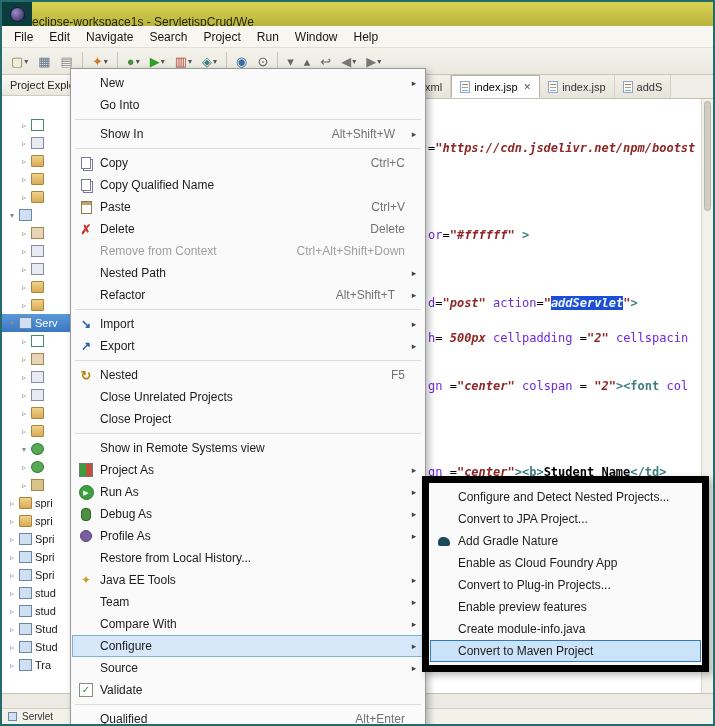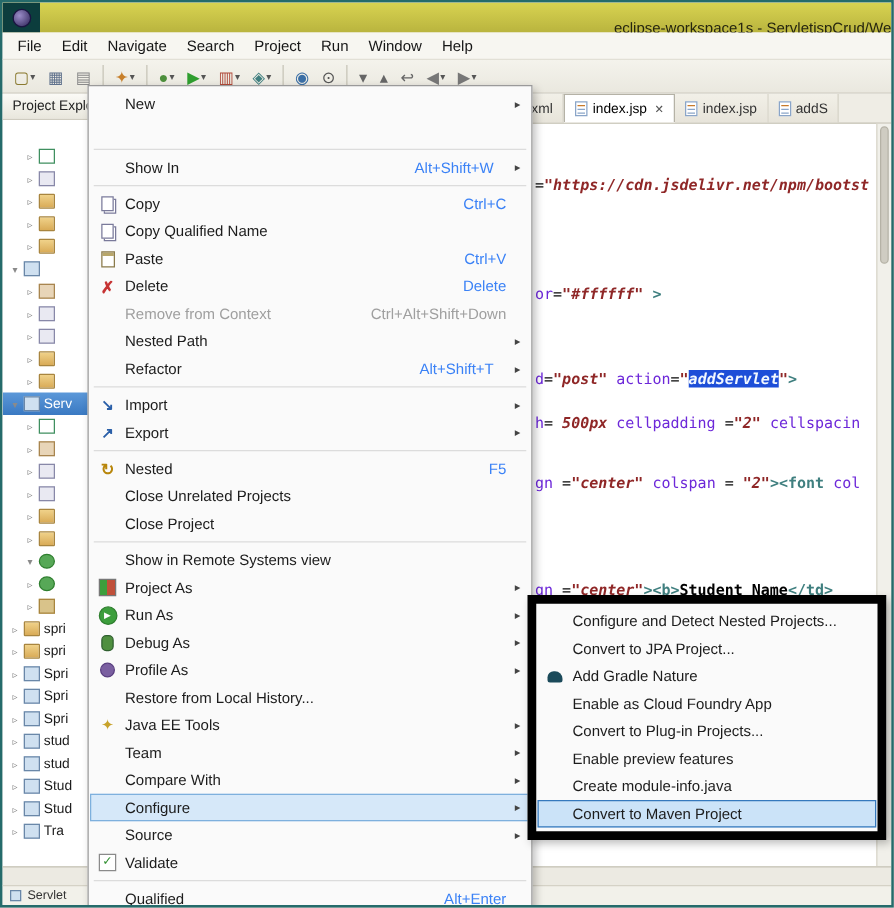--- a/index.html
+++ b/index.html
@@ -4,21 +4,21 @@
 <style>
   *{box-sizing:border-box;margin:0;padding:0;}
   html,body{width:715px;height:726px;}
   body{font-family:"Liberation Sans",sans-serif;background:#666;}
   .win{position:relative;width:715px;height:726px;background:#f2f1ea;overflow:hidden;border:2px solid #256b6b;}
 
   
   .titlebar{position:absolute;top:0;left:0;right:0;height:24px;background:linear-gradient(#d8d351,#b9b43e);display:flex;align-items:center;}
   .tb-corner{width:30px;height:24px;background:#0c3d3d;display:flex;align-items:center;justify-content:center;flex:none;}
   .ec{width:15px;height:15px;border-radius:50%;background:radial-gradient(circle at 35% 35%,#9a8cc8,#2c2255);border:1px solid #1a1440;}
-  .tb-title{flex:1;text-align:right;font-size:12px;color:#26260f;white-space:nowrap;overflow:hidden;margin-top:16px;}
+  .tb-title{flex:1;text-align:left;font-size:12px;color:#26260f;white-space:nowrap;overflow:hidden;margin-top:16px;}
 
   
   .menubar{position:absolute;top:24px;left:0;right:0;height:22px;background:#f7f6f1;display:flex;align-items:center;padding-left:4px;border-bottom:1px solid #e2e0d6;}
   .mb-item{padding:3px 8px;font-size:12px;color:#161616;}
 
   
   .toolbar{position:absolute;top:46px;left:0;right:0;height:27px;background:linear-gradient(#f4f3ec,#eae8df);display:flex;align-items:center;padding-left:4px;border-bottom:1px solid #c9c6ba;}
   .tb-btn{height:22px;display:flex;align-items:center;padding:0 3px;margin:0 1px;border:1px solid transparent;border-radius:2px;}
   .tb-glyph{font-size:13px;line-height:1;}
   .tb-dd{font-size:8px;color:#555;margin-left:1px;}
@@ -63,21 +63,21 @@
   .hstrip{position:absolute;left:0;right:0;bottom:16px;height:15px;background:#eceae2;border-top:1px solid #c5c2b5;}
   .statusbar{position:absolute;left:0;right:0;bottom:0;height:16px;background:#f2f1ea;border-top:1px solid #d5d2c6;display:flex;align-items:center;font-size:10px;color:#333;padding-left:6px;}
   .st-ico{width:9px;height:9px;background:#cfe0f0;border:1px solid #6a87a8;margin-right:5px;}
 
   
   .cmenu{position:absolute;left:68px;top:66px;width:356px;background:#fafafa;border:1px solid #9a9a9a;box-shadow:3px 3px 7px rgba(0,0,0,.28);padding:3px 1px;z-index:50;}
   .smenu{position:absolute;left:420px;top:474px;width:287px;background:#fafafa;border:7px solid #000000;box-shadow:3px 3px 7px rgba(0,0,0,.28);padding:3px 1px;z-index:60;}
   .mi{height:22px;display:flex;align-items:center;font-size:12px;color:#1c1c1c;padding-right:4px;border:1px solid transparent;}
   .mic{width:18px;height:16px;flex:none;margin:0 5px 0 4px;display:flex;align-items:center;justify-content:center;}
   .mlbl{flex:1;white-space:nowrap;overflow:hidden;}
-  .msc{color:#3b82f6;font-size:12px;padding-right:14px;white-space:nowrap;}
+  .msc{color:#737373;font-size:12px;padding-right:14px;white-space:nowrap;}
   .marr{width:10px;font-size:9px;color:#444;text-align:center;flex:none;}
   .mhl{background:#d6e8f9;border:1px solid #7eb0dd;}
   .msel{background:#cbe3f8;border:1px solid #3579bd;}
   .mdis .mlbl,.mdis .msc{color:#9f9f9f;}
   .msep{height:1px;background:#dcdcdc;margin:3px 3px;}
 
   
   .mic-copy::after{content:"";display:block;width:8px;height:10px;background:#fff;border:1px solid #7a7a9a;box-shadow:2px 2px 0 -1px #fff,2px 2px 0 0 #7a7a9a;}
   .mic-paste::after{content:"";display:block;width:9px;height:11px;background:linear-gradient(#b8a66a 3px,#fff 3px);border:1px solid #8a7a4a;}
   .mic-delete::after{content:"✗";color:#c63333;font-size:13px;font-weight:bold;}
@@ -379,20 +379,21 @@
   </div>
 
   <div class="cmenu" id="cmenu">
       <div class="mi">
         <span class="mic"></span>
         <span class="mlbl">New</span>
         <span class="marr">▸</span>
       </div>
       <div class="mi">
         <span class="mic"></span>
+        <span class="mlbl">Go Into</span>
       </div>
       <div class="msep"></div>
       <div class="mi">
         <span class="mic"></span>
         <span class="mlbl">Show In</span>
         <span class="msc">Alt+Shift+W</span>
         <span class="marr">▸</span>
       </div>
       <div class="msep"></div>
       <div class="mi">

